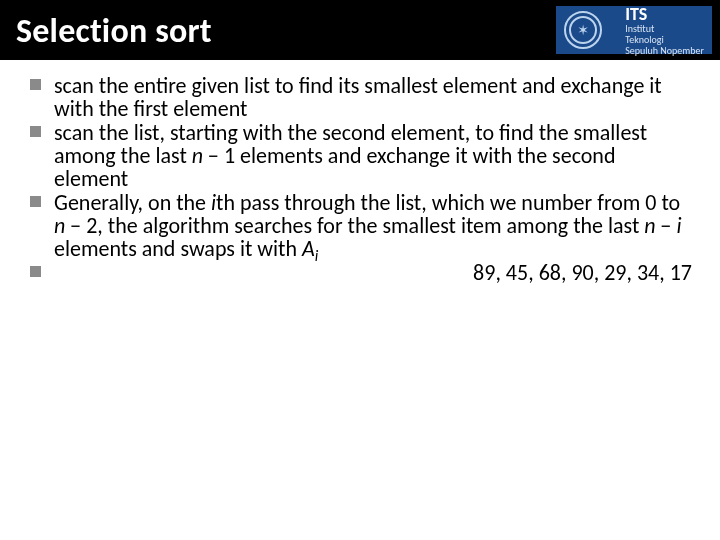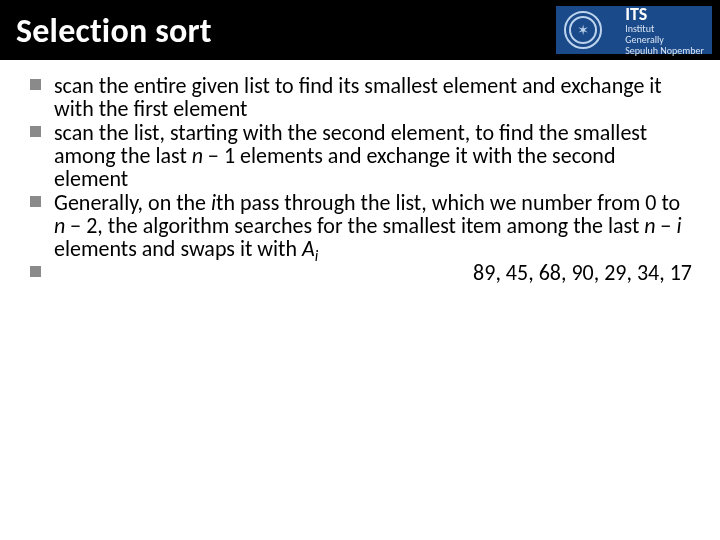--- a/index.html
+++ b/index.html
@@ -86,21 +86,21 @@
 
 <div class="slide">
 
   <div class="titlebar">
     <div class="title">Selection sort</div>
     <div class="logo">
       <div class="logo-seal"></div>
       <div class="logo-text">
         <div class="big">ITS</div>
         <div class="small">Institut</div>
-        <div class="small">Generally</div>
+        <div class="small">Teknologi</div>
         <div class="small">Sepuluh Nopember</div>
       </div>
     </div>
   </div>
 
   <div class="body">
     <ul class="bullets">
 
       <li>
         <span>scan the entire given list to find its smallest element and exchange it with the first element</span>

